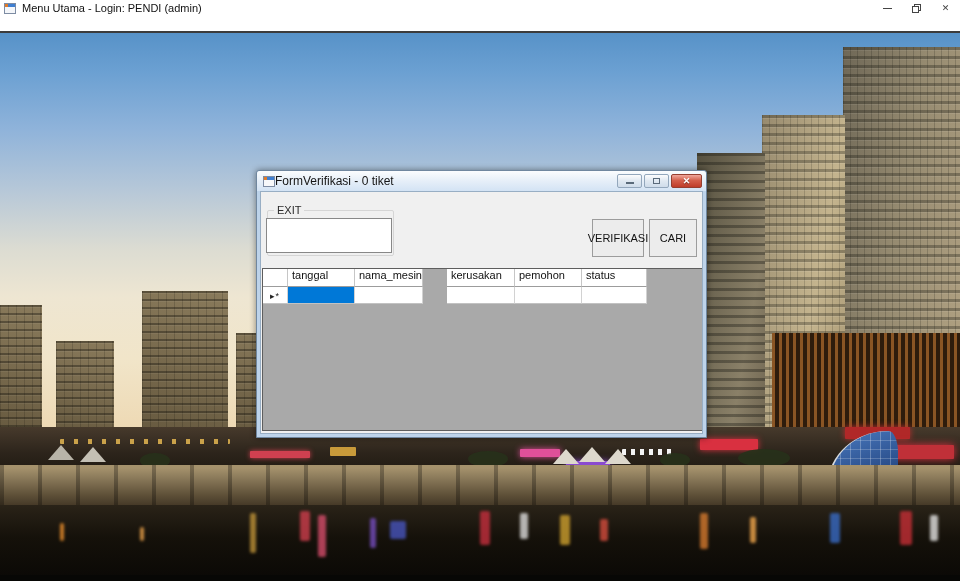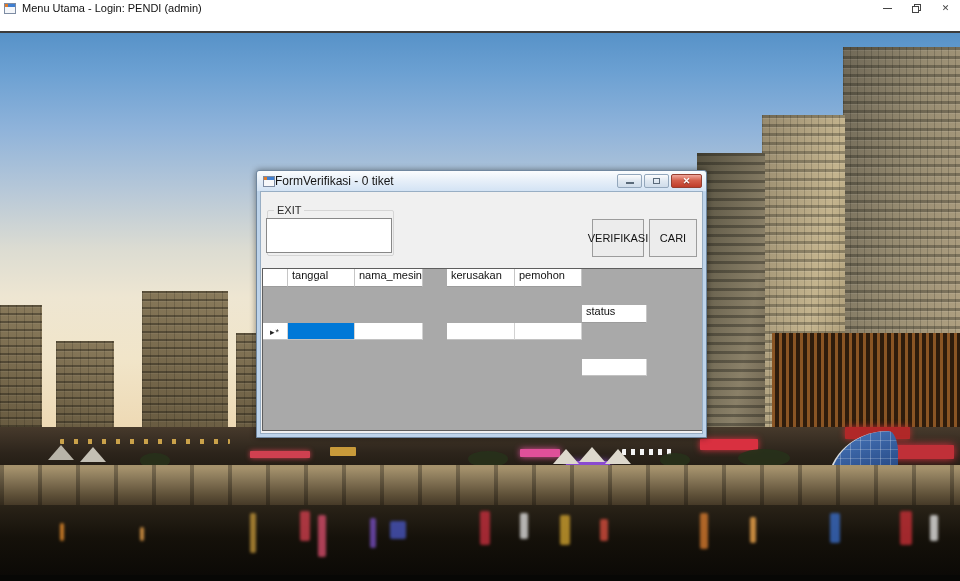--- a/index.html
+++ b/index.html
@@ -112,21 +112,21 @@
   
   .grid { position:absolute; left:1px; top:76px; width:443px; height:163px;
     background:#a9a9a9; border:1px solid #5e5e5e; overflow:hidden; }
   .grid-row { display:flex; }
   .gh-cell { height:18px; background:#fff; border-right:1px solid #c6c6c6; border-bottom:1px solid #9c9c9c;
     font-size:11px; line-height:13px; color:#111; padding-left:4px; overflow:hidden; white-space:nowrap; }
   .gd-cell { height:17px; background:#fff; border-right:1px solid #d2d2d2; border-bottom:1px solid #c2c2c2;
     font-size:11px; line-height:16px; padding-left:4px; }
   .rowhead { width:25px; flex:none; padding-left:0; text-align:center; }
   .c0 { width:67px; flex:none; } .c1 { width:68px; flex:none; } .c2 { width:68px; flex:none;margin-left:24px; }
-  .c3 { width:67px; flex:none; } .c4 { width:65px; flex:none;margin-top:36px; }
+  .c3 { width:67px; flex:none; } .c4 { width:65px; flex:none; }
   .selected-cell { background:#0078D7; }
   .newrow-glyph { font-size:9px; color:#222; line-height:17px; letter-spacing:1px; }
 </style>
 </head>
 <body>
 
 <div class="screen">
 
   <div class="titlebar">
     <span class="app-icon"></span>

